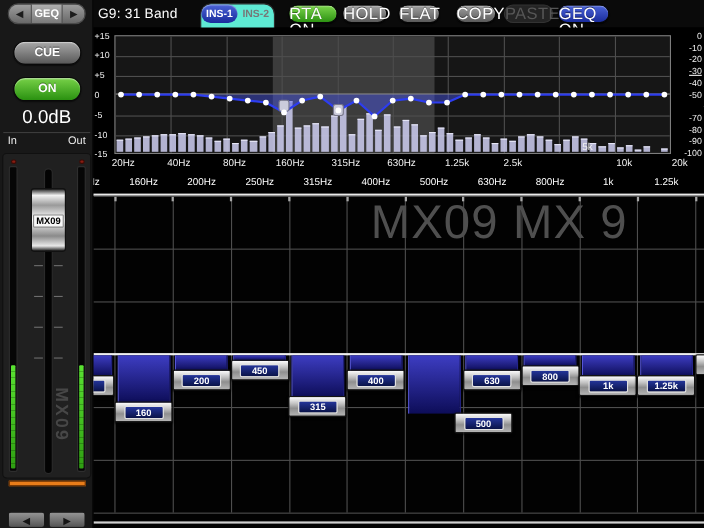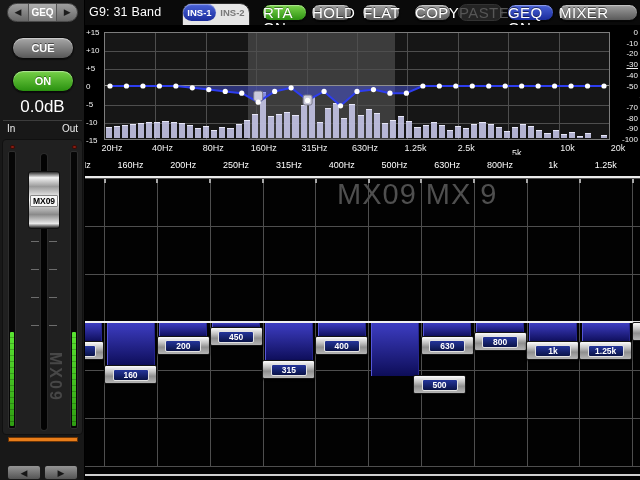--- a/index.html
+++ b/index.html
@@ -10,21 +10,21 @@
   #topbar { position:absolute; left:85px; top:0; width:555px; height:25px; background:#0a0a0a; }
   .title { position:absolute; left:4px; top:5px; color:#fff; font-size:12.5px; letter-spacing:.2px; }
   .pill { position:absolute; top:4px; height:17px; border-radius:9px; border:1px solid #060606;
           color:#fff; font-size:15px; font-weight:normal; letter-spacing:.4px; text-align:left;
           line-height:15px; box-shadow: inset 0 1px 1px rgba(255,255,255,.4), 0 1px 1px rgba(0,0,0,.6);
           cursor:default; }
   .pill.gray  { background:linear-gradient(180deg,#a0a0a0,#5a5a5a); text-shadow:0 -1px 0 rgba(0,0,0,.5); }
   .pill.green { background:linear-gradient(180deg,#7cd64c,#2d9212); text-shadow:0 -1px 0 rgba(0,0,0,.4); }
   .pill.blue  { background:linear-gradient(180deg,#4a63d8,#1a2c9c); text-shadow:0 -1px 0 rgba(0,0,0,.5); }
   .pill.disabled { background:#242424; color:#565656; box-shadow:none; border-color:#333; }
-  .seg { position:absolute; top:3px; height:32px; background:#e5e5e5; border:1px solid #2c2c2c;
+  .seg { position:absolute; top:3px; height:32px; background:#5eead4; border:1px solid #2c2c2c;
          border-radius:10px; display:flex; }
   .seg > div { width:33px; height:17px; border-radius:9px; font-size:9.5px; font-weight:bold;
                color:#777; text-align:center; line-height:17px; }
   .seg > div.on { background:linear-gradient(180deg,#4a63d8,#1a2c9c); color:#fff;
                   box-shadow: inset 0 1px 1px rgba(255,255,255,.4); }
 
   
   #sidebar { position:absolute; left:0; top:0; width:85px; height:480px; background:#181818;
              border-right:1px solid #000; }
   #geq-selector { position:absolute; left:7px; top:3px; width:71px; height:19px; border-radius:10px;
@@ -83,21 +83,21 @@
   #ov-svg { position:absolute; left:0; top:0; }
 
   
   #ruler { position:absolute; left:85px; top:155px; width:555px; height:23px; background:#000;
            border-bottom:2px solid #eaeaea; overflow:hidden; }
   .ruler-label { position:absolute; top:5px; width:44px; text-align:center; color:#fff; font-size:9px; }
 
   
   #bands { position:absolute; left:85px; top:178px; width:555px; height:302px; background:#020202;
            overflow:hidden; }
-  #bands-watermark { position:absolute; left:252px; top:0px; color:#4f4f4f; font-size:29px;
+  #bands-watermark { position:absolute; left:252px; top:0px; color:#4f4f4f; font-size:43px;
            letter-spacing:1px; white-space:nowrap; }
   .band-fill { position:absolute; background:linear-gradient(180deg,#3d3dc2,#0d0d58);
                border-left:1px solid #5555d8; border-right:1px solid #24248a; }
   .band-handle { position:absolute; height:19px; border-radius:2px; border:1px solid #141414;
                background:linear-gradient(180deg,#fdfdfd,#c2c2c2 35%,#8f8f8f 60%,#b5b5b5);
                box-shadow:0 1px 2px rgba(0,0,0,.7); }
   .band-handle .hlabel { position:absolute; left:50%; top:3px; transform:translateX(-50%); width:36px;
                height:12px; background:linear-gradient(180deg,#24359a,#0a1348); border:1px solid #e2e2e2;
                border-radius:2px; color:#fff; font-size:8.5px; font-weight:bold; text-align:center;
                line-height:10px; }
@@ -154,21 +154,20 @@
     <div class="seg" style="left:97px; width:68px;">
       <div class="on">INS-1</div>
       <div>INS-2</div>
     </div>
     <div class="pill green" style="left:177px; width:45px;">RTA ON</div>
     <div class="pill gray" style="left:226px; width:41px;">HOLD</div>
     <div class="pill gray" style="left:277px; width:38px;">FLAT</div>
     <div class="pill gray" style="left:329px; width:37px;">COPY</div>
     <div class="pill disabled" style="left:373px; width:45px;">PASTE</div>
     <div class="pill blue" style="left:422px; width:47px;">GEQ ON</div>
-    <div class="pill gray" style="left:473px; width:80px;">MIXER</div>
   </div>
 
   <div id="overview">
     <div id="plot">
         <div style="position: absolute; left: 143px; top: 0px; width: 147px; height: 106px; background: rgb(60, 60, 60);"></div>
         <div class="gl" style="left: 50.4px; top: 0px; width: 1px; height: 106px;"></div>
         <div class="gl" style="left: 100.8px; top: 0px; width: 1px; height: 106px;"></div>
         <div class="gl" style="left: 151.2px; top: 0px; width: 1px; height: 106px;"></div>
         <div class="gl" style="left: 201.6px; top: 0px; width: 1px; height: 106px;"></div>
         <div class="gl" style="left: 252px; top: 0px; width: 1px; height: 106px;"></div>
@@ -299,21 +298,21 @@
       <div class="axis-label" style="left: 527px; top: 100.3px; width: 26px; text-align: right;">-90</div>
       <div class="axis-label" style="left: 527px; top: 111px; width: 26px; text-align: right;">-100</div>
       <div class="axis-label" style="left: 5px; top: 119px; width: 44px; text-align: center; font-size: 9px;">20Hz</div>
       <div class="axis-label" style="left: 55.6px; top: 119px; width: 44px; text-align: center; font-size: 9px;">40Hz</div>
       <div class="axis-label" style="left: 106.2px; top: 119px; width: 44px; text-align: center; font-size: 9px;">80Hz</div>
       <div class="axis-label" style="left: 156.8px; top: 119px; width: 44px; text-align: center; font-size: 9px;">160Hz</div>
       <div class="axis-label" style="left: 207.4px; top: 119px; width: 44px; text-align: center; font-size: 9px;">315Hz</div>
       <div class="axis-label" style="left: 258px; top: 119px; width: 44px; text-align: center; font-size: 9px;">630Hz</div>
       <div class="axis-label" style="left: 308.6px; top: 119px; width: 44px; text-align: center; font-size: 9px;">1.25k</div>
       <div class="axis-label" style="left: 359.2px; top: 119px; width: 44px; text-align: center; font-size: 9px;">2.5k</div>
-      <div class="axis-label" style="left: 409.8px; top: 124px; width: 44px; text-align: center; font-size: 9px;">5k</div>
+      <div class="axis-label" style="left: 409.8px; top: 104px; width: 44px; text-align: right; font-size: 9px;">5k</div>
       <div class="axis-label" style="left: 460.4px; top: 119px; width: 44px; text-align: center; font-size: 9px;">10k</div>
       <div class="axis-label" style="left: 511px; top: 119px; width: 44px; text-align: center; font-size: 9px;">20k</div>
     </div>
 
   <div id="ruler">
       <div class="ruler-label" style="left: -29.3px;">125Hz</div>
       <div class="ruler-label" style="left: 23.5px;">160Hz</div>
       <div class="ruler-label" style="left: 76.3px;">200Hz</div>
       <div class="ruler-label" style="left: 129.1px;">250Hz</div>
       <div class="ruler-label" style="left: 181.9px;">315Hz</div>

